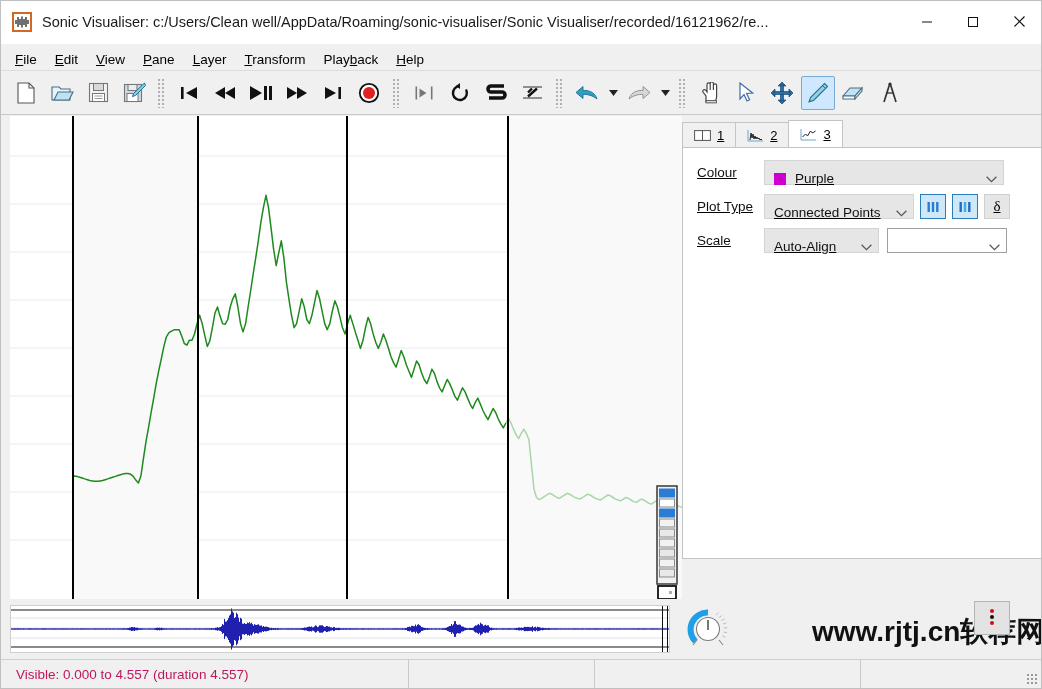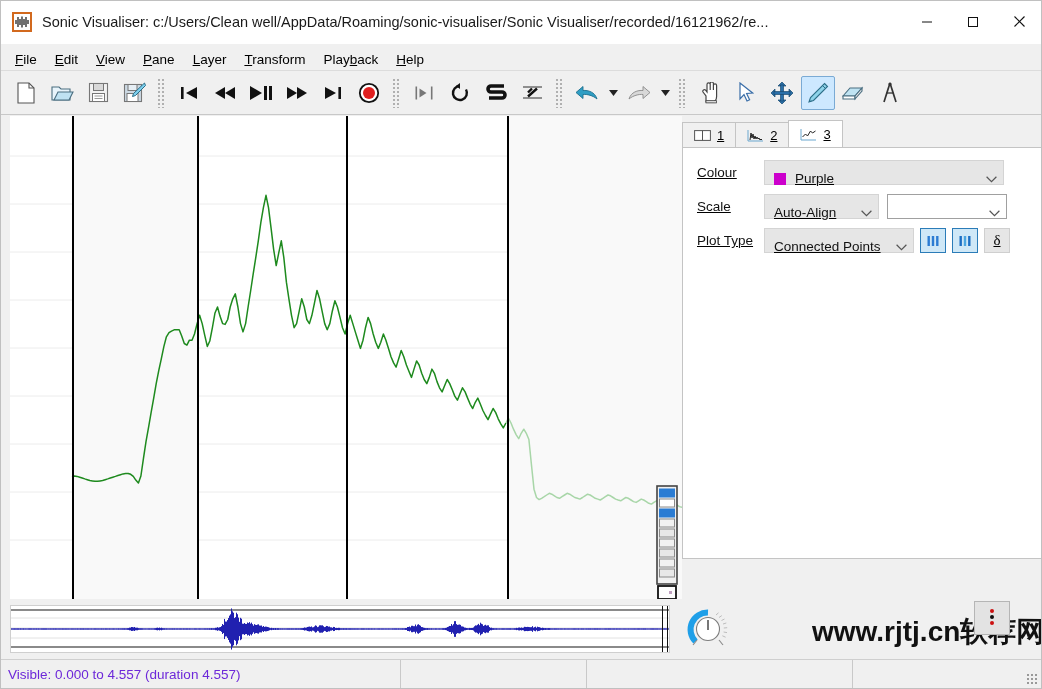--- a/index.html
+++ b/index.html
@@ -193,21 +193,21 @@
     background:#e3e3e3; border:1px solid #b5b5b5;
     display:flex; align-items:center; justify-content:center;
   }
 
   
   .statusbar {
     position:absolute; left:0; bottom:0; width:1042px; height:30px;
     background:#f0f0f0; border-top:1px solid #cfcfcf;
     display:flex; align-items:center;
   }
-  .statustext { padding-left:8px; font-size:13.5px; color:#6d28d9; }
+  .statustext { padding-left:16px; font-size:13.5px; color:#be185d; }
   .statuscell { border-left:1px solid #c9c9c9; height:30px; }
   .grip {
     position:absolute; right:4px; bottom:4px; width:12px; height:12px;
     background-image:radial-gradient(circle, #999 1px, transparent 1.2px);
     background-size:4px 4px;
   }
   .winborder {
     position:absolute; inset:0; border:1px solid #c0c0c0; pointer-events:none;
   }
 </style>
@@ -764,40 +764,20 @@
           <span>Purple</span>
           <span class="chev">
             <svg width="11" height="7" viewBox="0 0 11 7">
                 <path d="M0.6 0.8 L5.5 5.6 L10.4 0.8" fill="none" stroke="#555" stroke-width="1.2"></path>
               </svg>
           </span>
         </div>
       </div>
 
       <div class="formrow">
-        <div class="formlabel">Scale</div>
-        <div class="combo" style="width:115px;">
-          <span>Auto-Align</span>
-          <span class="chev">
-            <svg width="11" height="7" viewBox="0 0 11 7">
-                <path d="M0.6 0.8 L5.5 5.6 L10.4 0.8" fill="none" stroke="#555" stroke-width="1.2"></path>
-              </svg>
-          </span>
-        </div>
-        <div class="combo empty" style="margin-left:8px;">
-          <span></span>
-          <span class="chev">
-            <svg width="11" height="7" viewBox="0 0 11 7">
-                <path d="M0.6 0.8 L5.5 5.6 L10.4 0.8" fill="none" stroke="#555" stroke-width="1.2"></path>
-              </svg>
-          </span>
-        </div>
-      </div>
-
-      <div class="formrow">
         <div class="formlabel">Plot Type</div>
         <div class="combo mid">
           <span>Connected Points</span>
           <span class="chev">
             <svg width="11" height="7" viewBox="0 0 11 7">
                 <path d="M0.6 0.8 L5.5 5.6 L10.4 0.8" fill="none" stroke="#555" stroke-width="1.2"></path>
               </svg>
           </span>
         </div>
         <div class="minibtn on">
@@ -809,20 +789,40 @@
         </div>
         <div class="minibtn on">
           <svg width="14" height="14" viewBox="0 0 14 14">
             <rect x="1.5" y="2" width="2.4" height="10" fill="#1c6fc4"></rect>
             <rect x="5.8" y="2" width="2.4" height="10" fill="#4aa6e0"></rect>
             <rect x="10.1" y="2" width="2.4" height="10" fill="#1c6fc4"></rect>
           </svg>
         </div>
         <div class="minibtn">
           <span style="font-family:'Liberation Serif',serif; font-size:15px;">δ</span>
+        </div>
+      </div>
+
+      <div class="formrow">
+        <div class="formlabel">Scale</div>
+        <div class="combo" style="width:115px;">
+          <span>Auto-Align</span>
+          <span class="chev">
+            <svg width="11" height="7" viewBox="0 0 11 7">
+                <path d="M0.6 0.8 L5.5 5.6 L10.4 0.8" fill="none" stroke="#555" stroke-width="1.2"></path>
+              </svg>
+          </span>
+        </div>
+        <div class="combo empty" style="margin-left:8px;">
+          <span></span>
+          <span class="chev">
+            <svg width="11" height="7" viewBox="0 0 11 7">
+                <path d="M0.6 0.8 L5.5 5.6 L10.4 0.8" fill="none" stroke="#555" stroke-width="1.2"></path>
+              </svg>
+          </span>
         </div>
       </div>
 
     </div>
 
     <div class="showbar">
       <div class="sqbtn sunken">
         <svg width="8" height="22" viewBox="0 0 8 22">
           <circle cx="4" cy="3" r="2" fill="#cc1111"></circle>
           <circle cx="4" cy="8" r="2" fill="#111"></circle>

